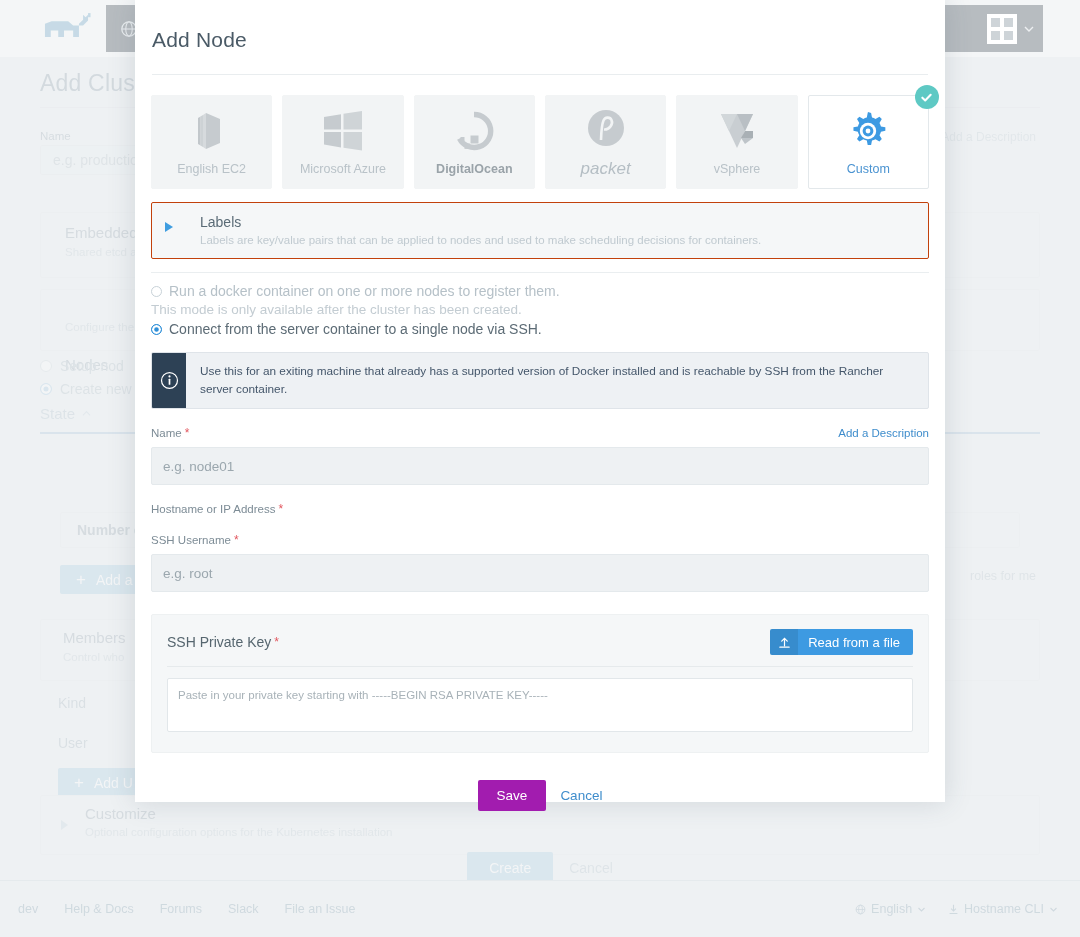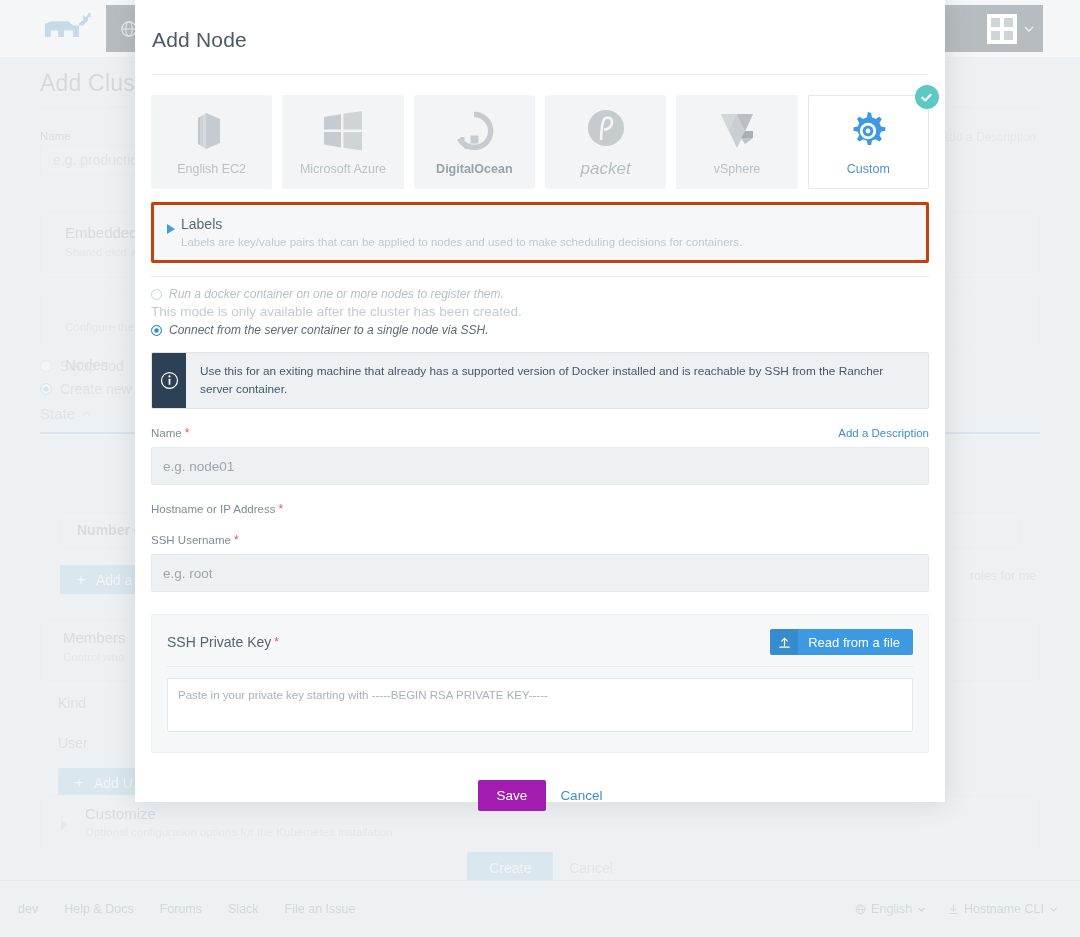--- a/index.html
+++ b/index.html
@@ -133,22 +133,22 @@
     position: absolute; right: -11px; top: -11px;
     width: 24px; height: 24px; border-radius: 50%;
     background: #5ec9c4; display: flex; align-items: center;
     justify-content: center;
   }
   .badge-check svg { display: block; }
 
   
   .labels-box {
     margin: 13px 16px 0 16px; background: #f5f7f8;
-    border: 3px solid #c2410c; border-radius: 2px;
-    padding: 11px 14px 12px 27px; position: relative;
+    border: 1px solid #c2410c; border-radius: 2px;
+    padding: 11px 14px 12px 48px; position: relative;
   }
   .lb-tri {
     position: absolute; left: 13px; top: 19px;
     width: 0; height: 0; border-left: 8px solid #3f9de0;
     border-top: 5px solid transparent; border-bottom: 5px solid transparent;
     cursor: pointer;
   }
   .lb-title { font-size: 14px; color: #5a6b76; }
   .lb-desc { font-size: 11.5px; color: #c0cad0; margin-top: 4px; }
 
@@ -158,21 +158,21 @@
   .radio-group { padding: 10px 16px 0 16px; }
   .radio-row { display: flex; align-items: center; gap: 7px; }
   .radio {
     width: 11px; height: 11px; border-radius: 50%;
     border: 1px solid #c8d2d8; background: #fff; flex: none;
   }
   .radio.checked {
     border: 1px solid #2e8fd8; background: #2e8fd8;
     box-shadow: inset 0 0 0 2.2px #fff;
   }
-  .radio-text { font-size: 12px; color: #5c6b75; font-style: italic; }
+  .radio-text { font-size: 14px; color: #5c6b75; }
   .radio-text.dim { color: #b6c1c8; }
   .radio-note { font-size: 13.5px; color: #c3ccd2; margin: 3px 0 4px 0; }
 
   
   .banner {
     margin: 15px 16px 0 16px; display: flex;
     background: #eef1f4; border: 1px solid #dfe4e9; border-radius: 2px;
     min-height: 46px; overflow: hidden;
   }
   .banner-ico {

